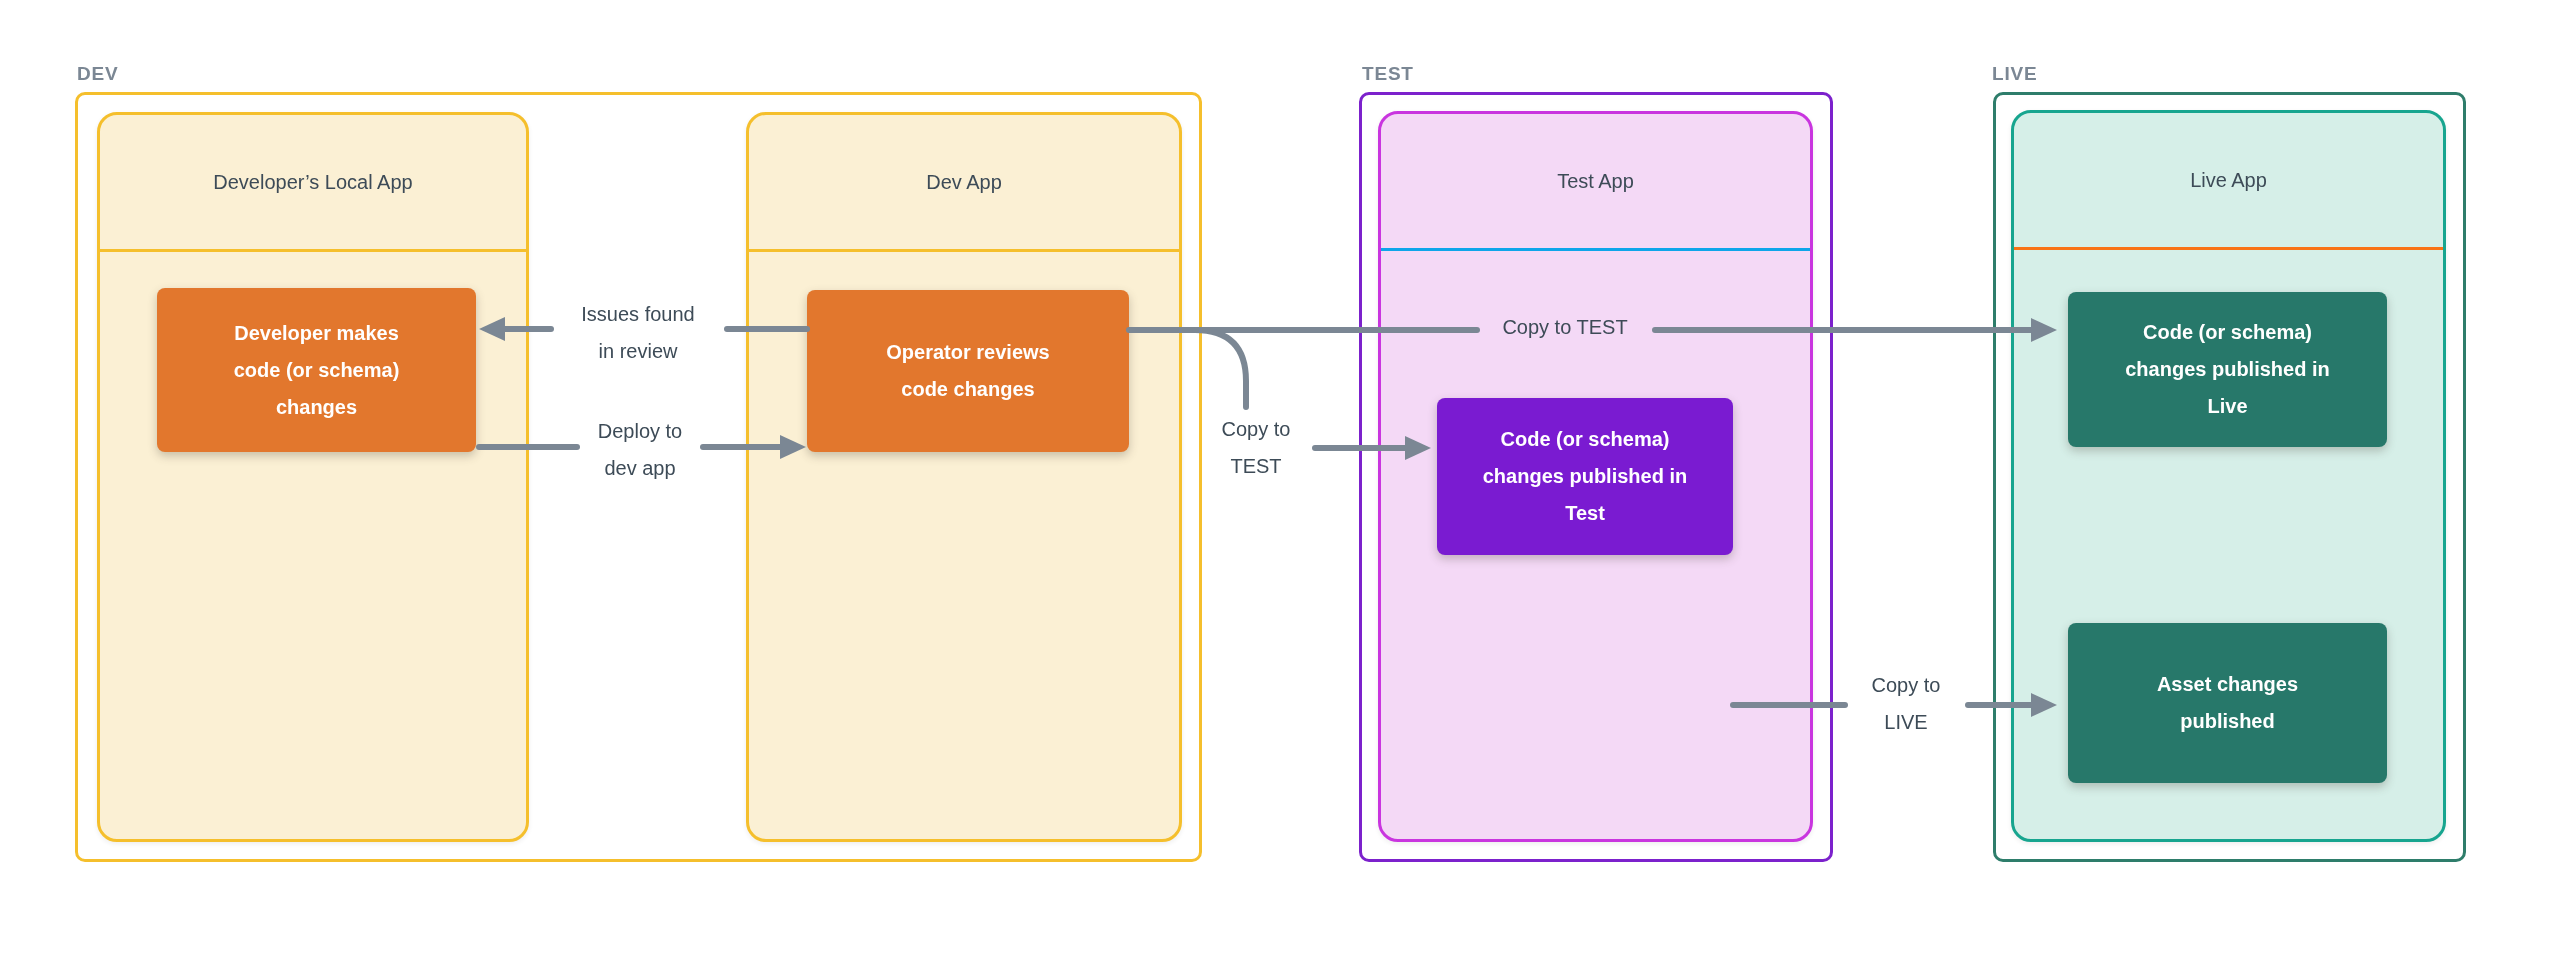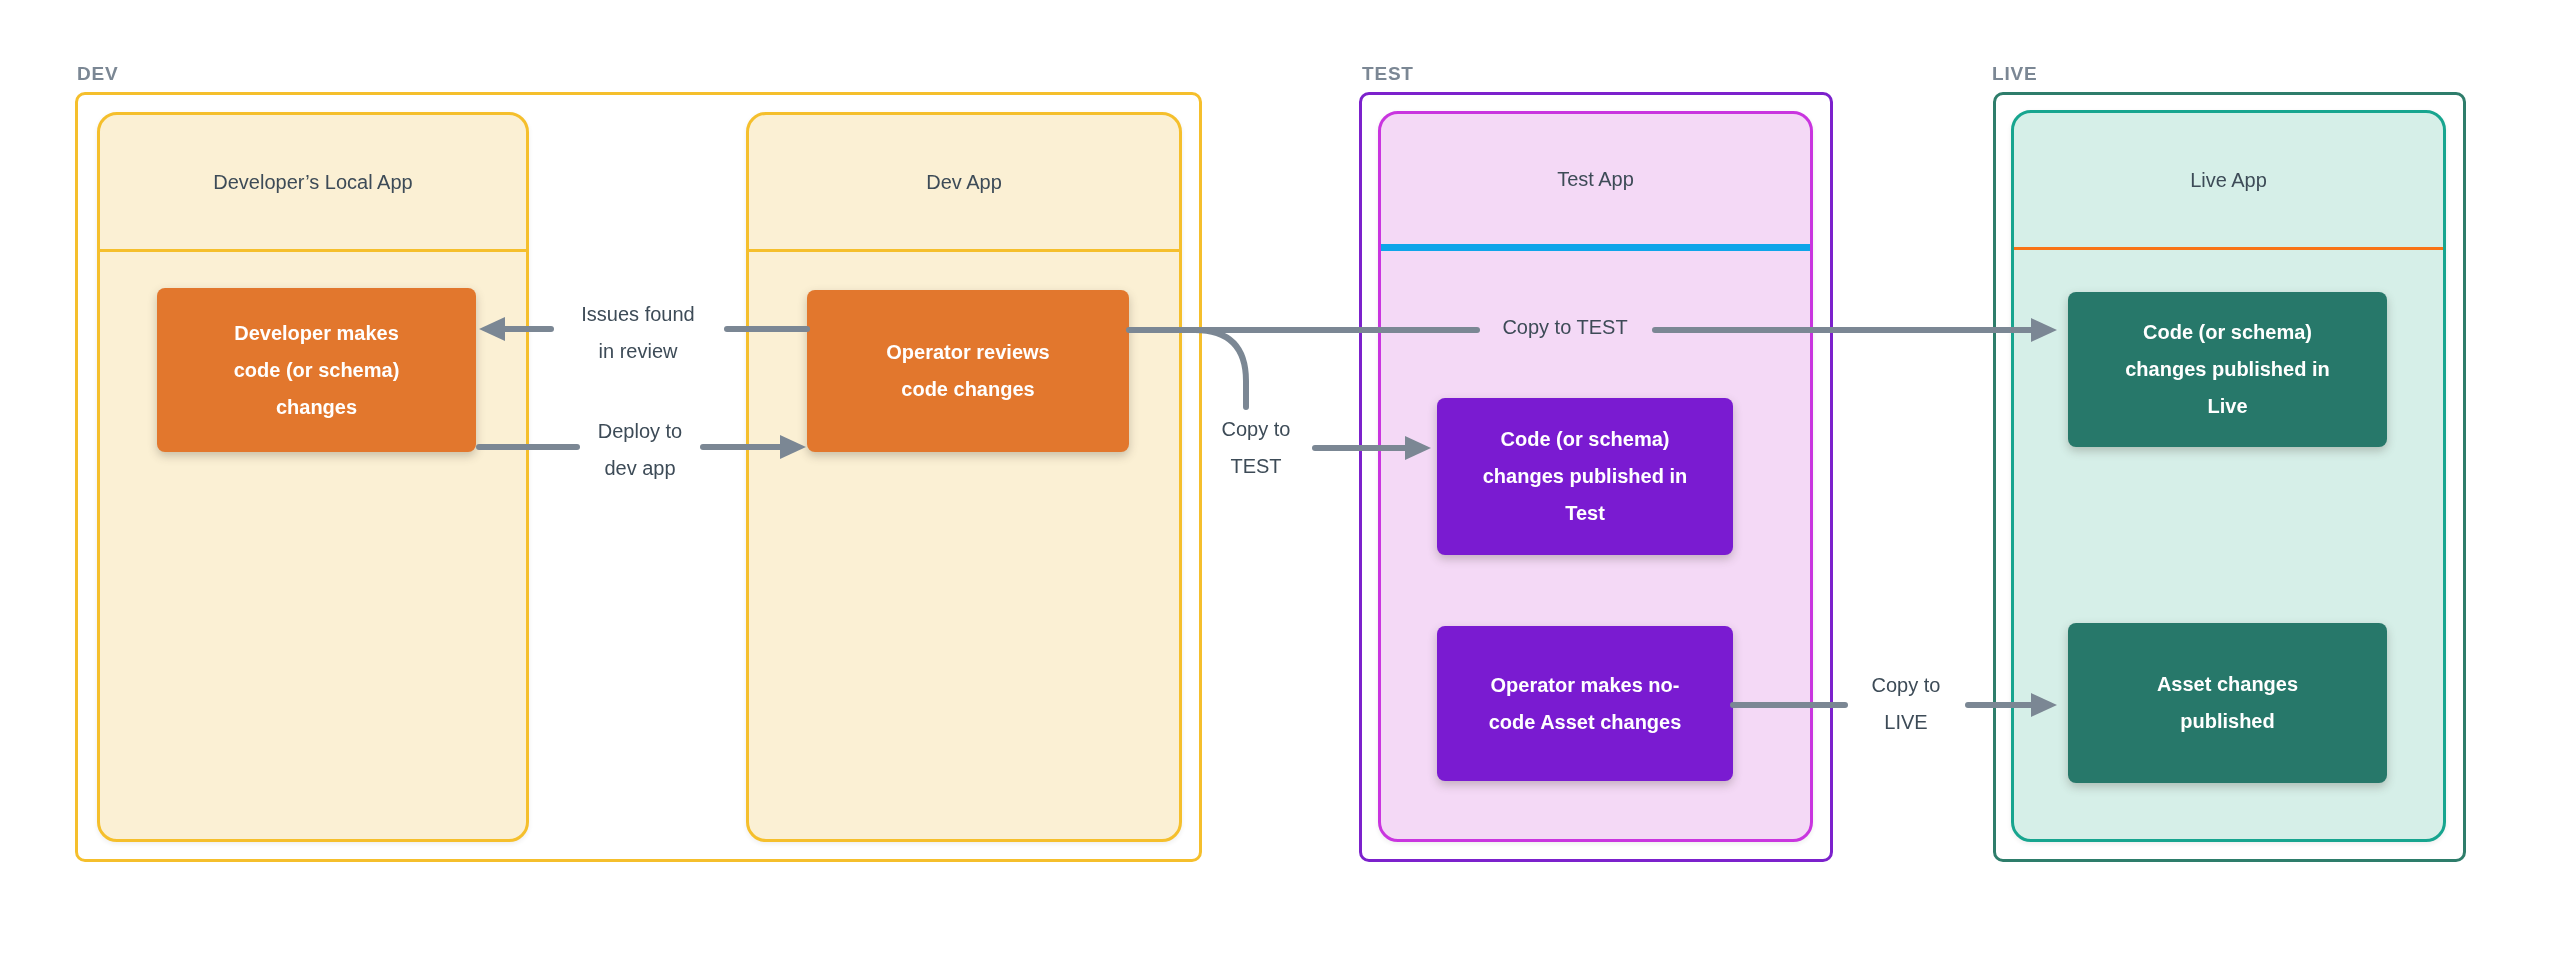--- a/index.html
+++ b/index.html
@@ -41,21 +41,21 @@
   .card-header {
     position: absolute;
     left: 0; top: 0; right: 0;
     height: 137px;
     box-sizing: border-box;
     display: flex;
     align-items: center;
     justify-content: center;
   }
   .app-card.yellow .card-header { border-bottom: 3px solid #f5bf2c; }
-  .app-card.pink   .card-header { border-bottom: 7px solid #0ea5e9; }
+  .app-card.pink   .card-header { border-bottom: 3px solid #0ea5e9; }
   .app-card.teal   .card-header { border-bottom: 3px solid #f97316; }
   .card-title {
     font-size: 20px;
     font-weight: 500;
     color: #3d4b57;
   }
   .flow-box {
     position: absolute;
     box-sizing: border-box;
     border-radius: 8px;
@@ -130,24 +130,20 @@
 
     <div class="app-card pink" style="left:16px; top:16px; width:435px; height:731px">
       <div class="card-header">
         <div class="card-title">Test App</div>
       </div>
       <div class="flow-box purple" style="left:56px; top:284px; width:296px; height:157px">
         <span>Code (or schema)</span>
         <span>changes published in</span>
         <span>Test</span>
       </div>
-      <div class="flow-box purple" style="left:56px; top:512px; width:296px; height:155px">
-        <span>Operator makes no-</span>
-        <span>code Asset changes</span>
-      </div>
     </div>
   </div>
 
   <div class="env-container live" style="left:1993px; top:92px; width:473px; height:770px">
 
     <div class="app-card teal" style="left:15px; top:15px; width:435px; height:732px">
       <div class="card-header">
         <div class="card-title">Live App</div>
       </div>
       <div class="flow-box green" style="left:54px; top:179px; width:319px; height:155px">

